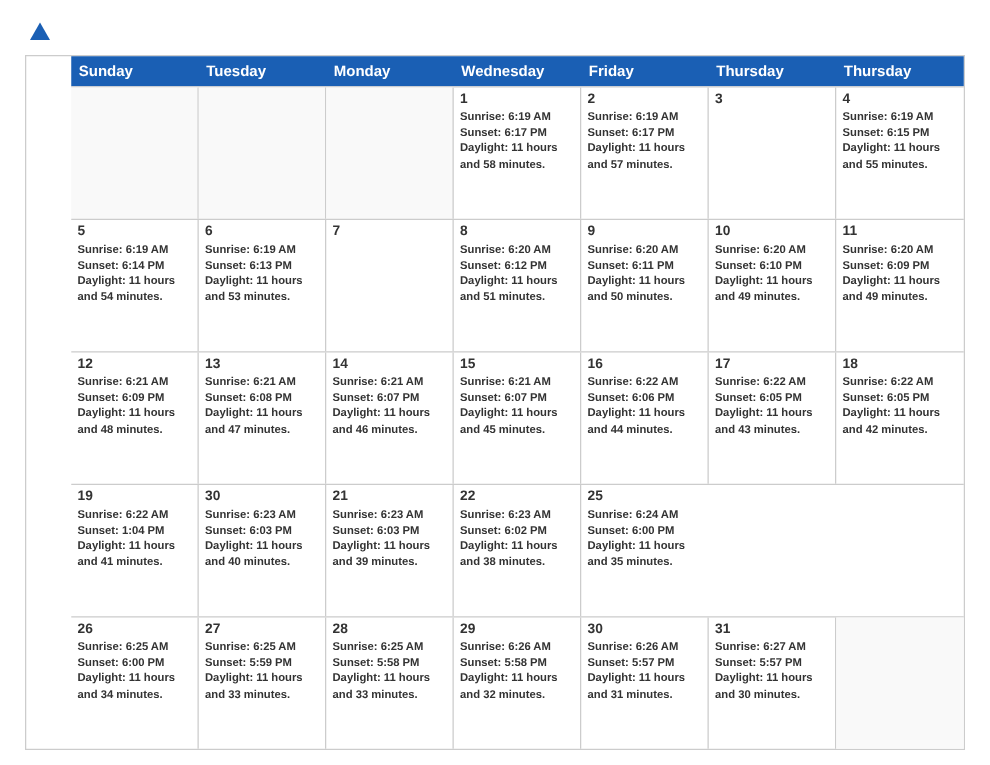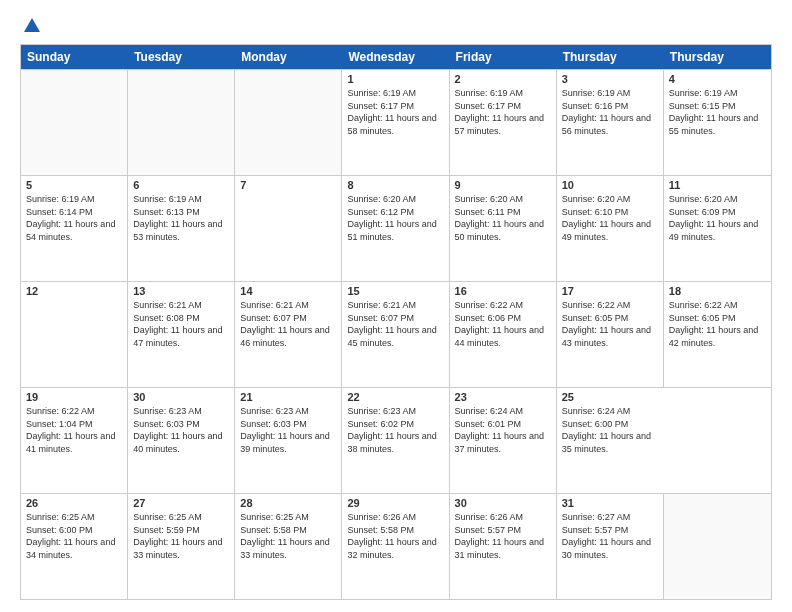--- a/index.html
+++ b/index.html
@@ -58,20 +58,21 @@
     }
     .location {
       font-size: 14px;
       color: #555;
     }
     .calendar {
       flex: 1;
       display: flex;
       flex-direction: column;
       border: 1px solid #ccc;
+      padding-left: 36px;
     }
     .cal-header {
       display: grid;
       grid-template-columns: repeat(7, 1fr);
       background: #1a5fb4;
     }
     .cal-header-cell {
       color: #fff;
       font-size: 12px;
       font-weight: bold;
@@ -105,20 +106,21 @@
     }
     .day-num {
       font-size: 11px;
       font-weight: bold;
       margin-bottom: 2px;
     }
     .cell-info {
       font-size: 9px;
       line-height: 1.4;
       color: #333;
+      font-weight: bold;
     }
   </style>
 </head>
 <body>
 
 <div class="page">
   <div class="header">
     <div class="logo">
       <div class="logo-text">
         <span class="logo-general"></span>
@@ -158,24 +160,20 @@
           </div>
           <div class="cal-cell">
             <div class="day-num">2</div>
             <div class="cell-info">Sunrise: 6:19 AM
 Sunset: 6:17 PM
 Daylight: 11 hours
 and 57 minutes.</div>
           </div>
           <div class="cal-cell">
             <div class="day-num">3</div>
-            <div class="cell-info">Sunrise: 6:19 AM
-Sunset: 6:16 PM
-Daylight: 11 hours
-and 56 minutes.</div>
           </div>
           <div class="cal-cell">
             <div class="day-num">4</div>
             <div class="cell-info">Sunrise: 6:19 AM
 Sunset: 6:15 PM
 Daylight: 11 hours
 and 55 minutes.</div>
           </div>
         </div>
         <div class="cal-row">
@@ -221,20 +219,24 @@
             <div class="day-num">11</div>
             <div class="cell-info">Sunrise: 6:20 AM
 Sunset: 6:09 PM
 Daylight: 11 hours
 and 49 minutes.</div>
           </div>
         </div>
         <div class="cal-row">
           <div class="cal-cell">
             <div class="day-num">12</div>
+            <div class="cell-info">Sunrise: 6:21 AM
+Sunset: 6:09 PM
+Daylight: 11 hours
+and 48 minutes.</div>
           </div>
           <div class="cal-cell">
             <div class="day-num">13</div>
             <div class="cell-info">Sunrise: 6:21 AM
 Sunset: 6:08 PM
 Daylight: 11 hours
 and 47 minutes.</div>
           </div>
           <div class="cal-cell">
             <div class="day-num">14</div>
@@ -293,27 +295,20 @@
 Sunset: 6:03 PM
 Daylight: 11 hours
 and 39 minutes.</div>
           </div>
           <div class="cal-cell">
             <div class="day-num">22</div>
             <div class="cell-info">Sunrise: 6:23 AM
 Sunset: 6:02 PM
 Daylight: 11 hours
 and 38 minutes.</div>
-          </div>
-          <div class="cal-cell">
-            <div class="day-num">23</div>
-            <div class="cell-info">Sunrise: 6:24 AM
-Sunset: 6:01 PM
-Daylight: 11 hours
-and 37 minutes.</div>
           </div>
           <div class="cal-cell">
             <div class="day-num">25</div>
             <div class="cell-info">Sunrise: 6:24 AM
 Sunset: 6:00 PM
 Daylight: 11 hours
 and 35 minutes.</div>
           </div>
         </div>
         <div class="cal-row">

